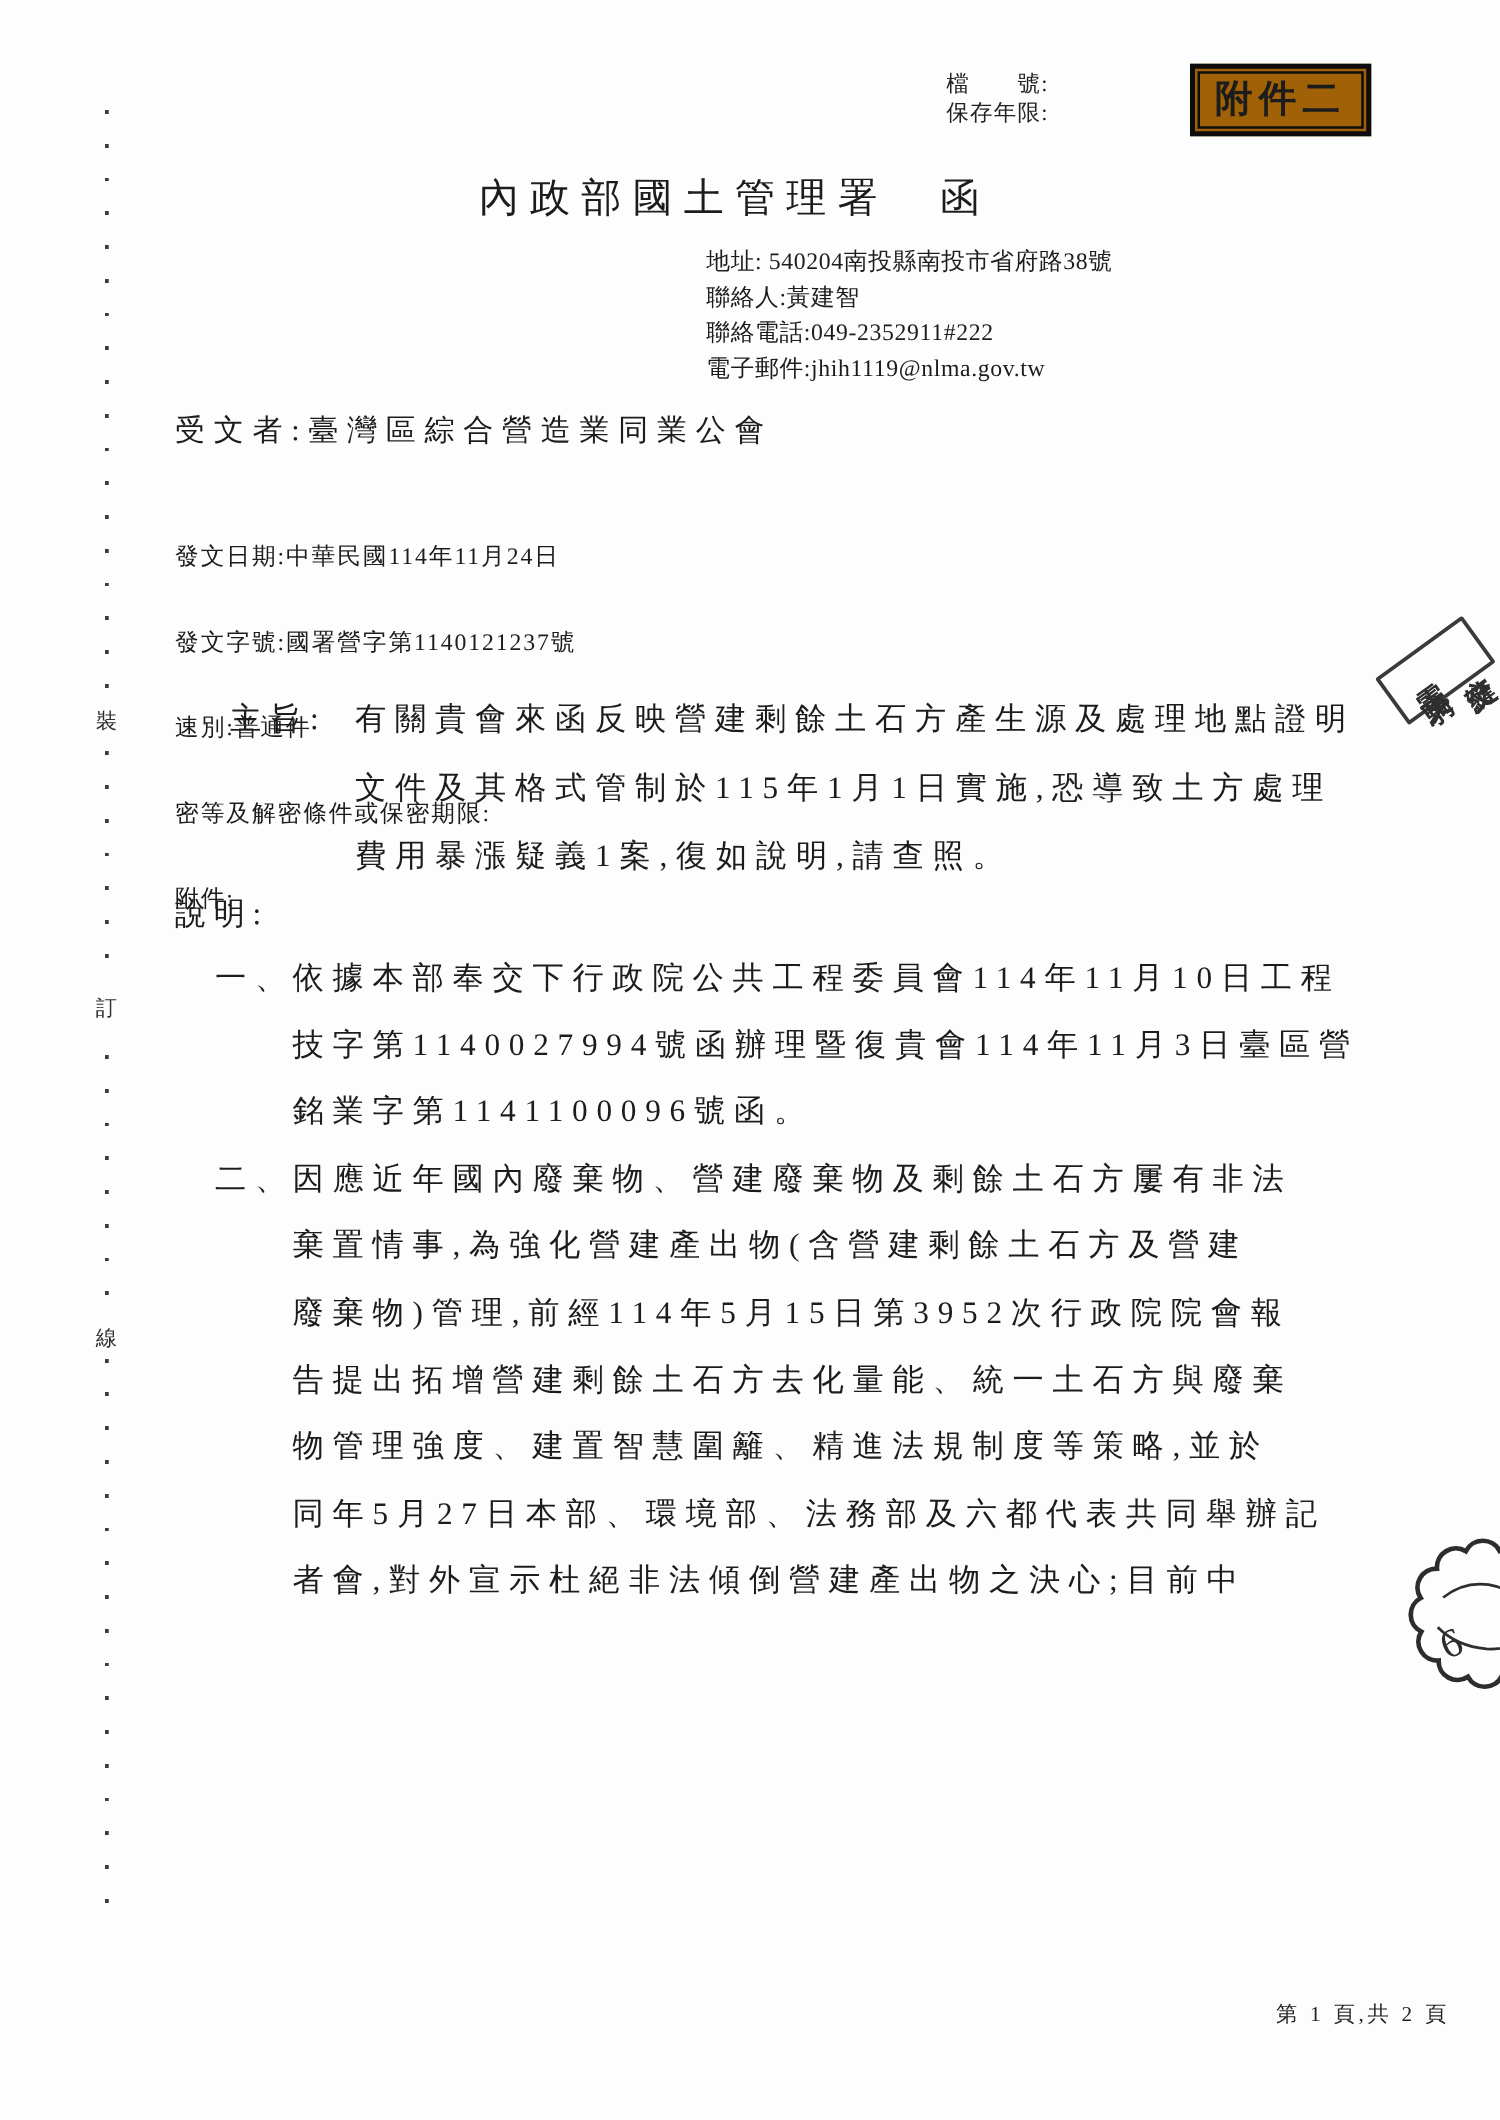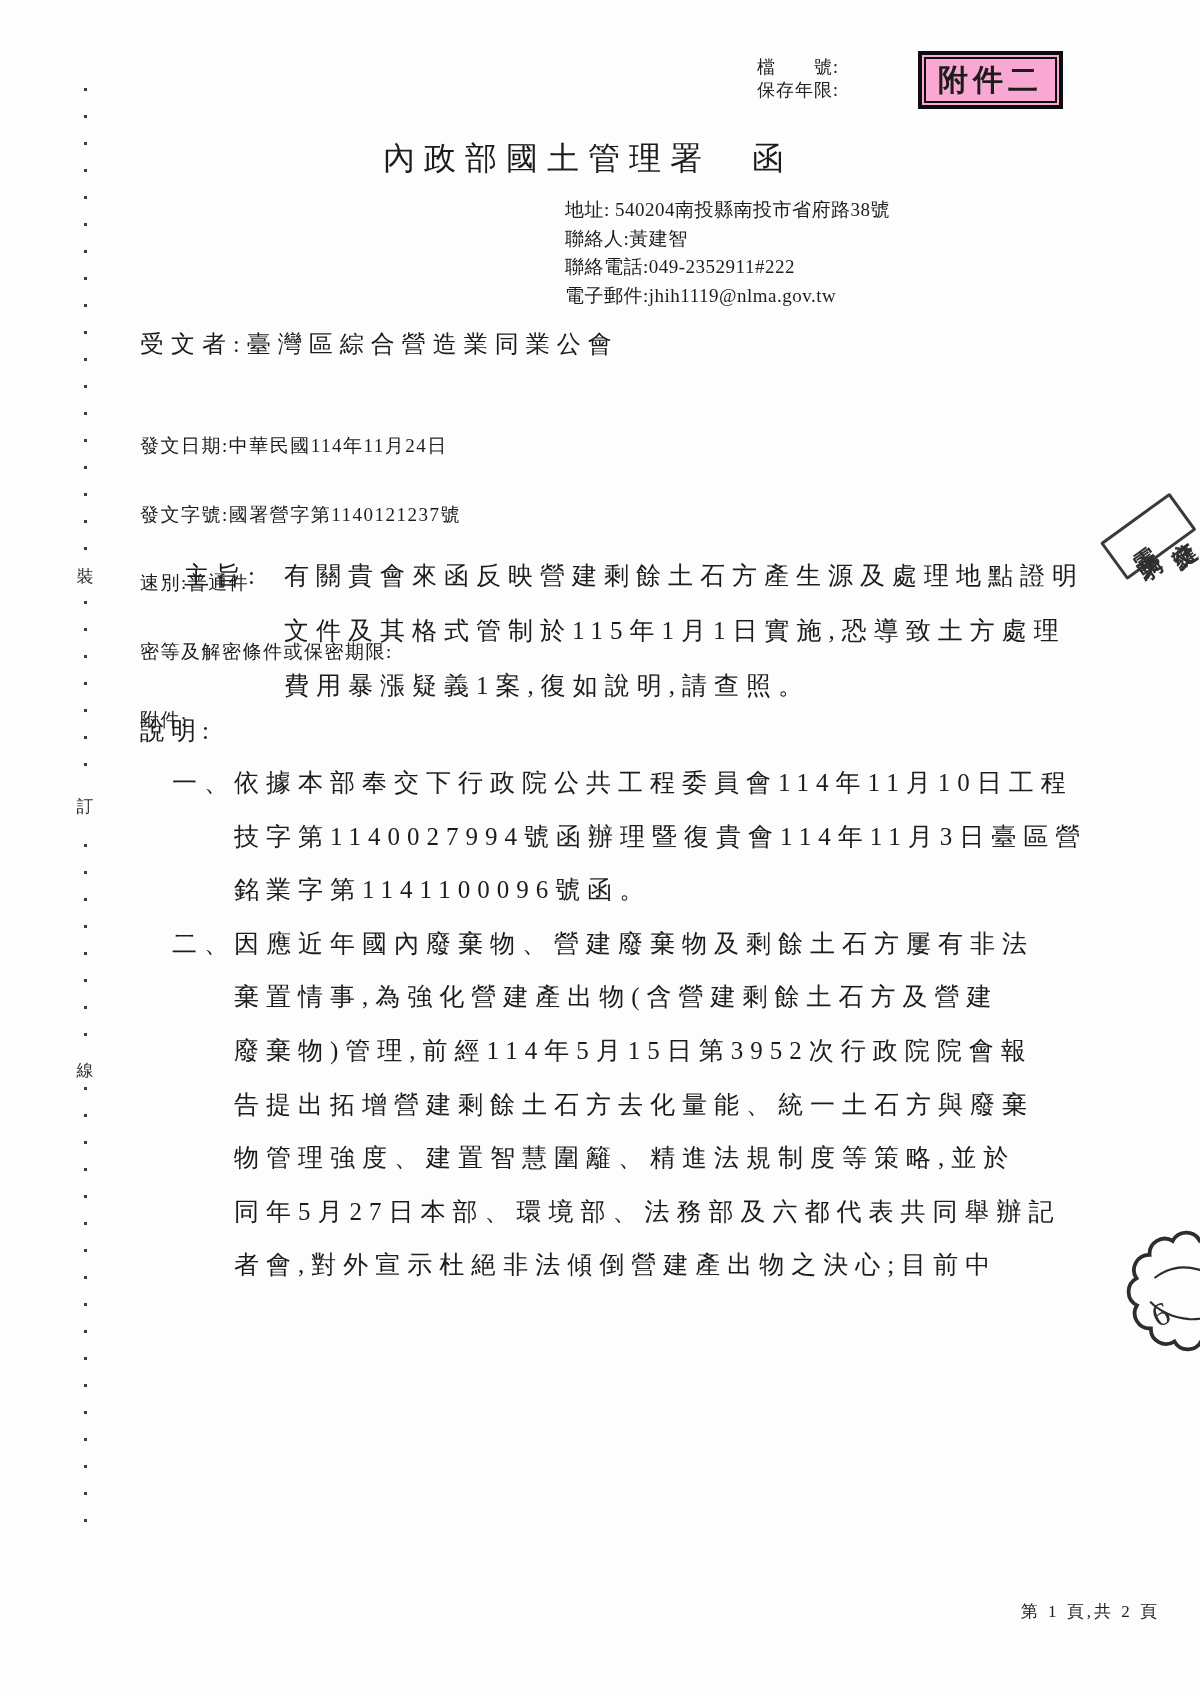--- a/index.html
+++ b/index.html
@@ -16,21 +16,21 @@
   .binding-char{
     position:absolute;left:70px;width:30px;text-align:center;
     font-size:17px;color:#2e2e2e;background:#fdfdfd;padding:5px 0;
   }
   .bind-zhuang{top:560px}.bind-ding{top:790px}.bind-xian{top:1054px}
 
   
   .file-labels{position:absolute;left:757px;top:56px;font-size:18px;line-height:23px;letter-spacing:1px;color:#222;text-align:right;}
 
   
-  .attach-badge{position:absolute;left:918px;top:51px;border:4px solid #0d0d0d;padding:2px;background:#f9a8d4;}
+  .attach-badge{position:absolute;left:952px;top:51px;border:4px solid #0d0d0d;padding:2px;background:#a16207;}
   .attach-badge-inner{border:2px solid #0d0d0d;padding:1px 12px;font-size:30px;font-weight:600;letter-spacing:5px;line-height:40px;white-space:nowrap;}
 
   .doc-title{position:absolute;left:0;top:137px;width:1176px;text-align:center;font-size:32px;letter-spacing:9px;white-space:nowrap;}
 
   .sender-info{position:absolute;left:565px;top:196px;font-size:19px;line-height:28.5px;letter-spacing:0.5px;}
   .sender-info div{white-space:nowrap;}
 
   .recipient{position:absolute;left:140px;top:328px;font-size:24px;letter-spacing:7px;white-space:nowrap;}
 
   .meta{position:absolute;left:140px;top:392px;font-size:19px;line-height:29.5px;letter-spacing:1.5px;}

